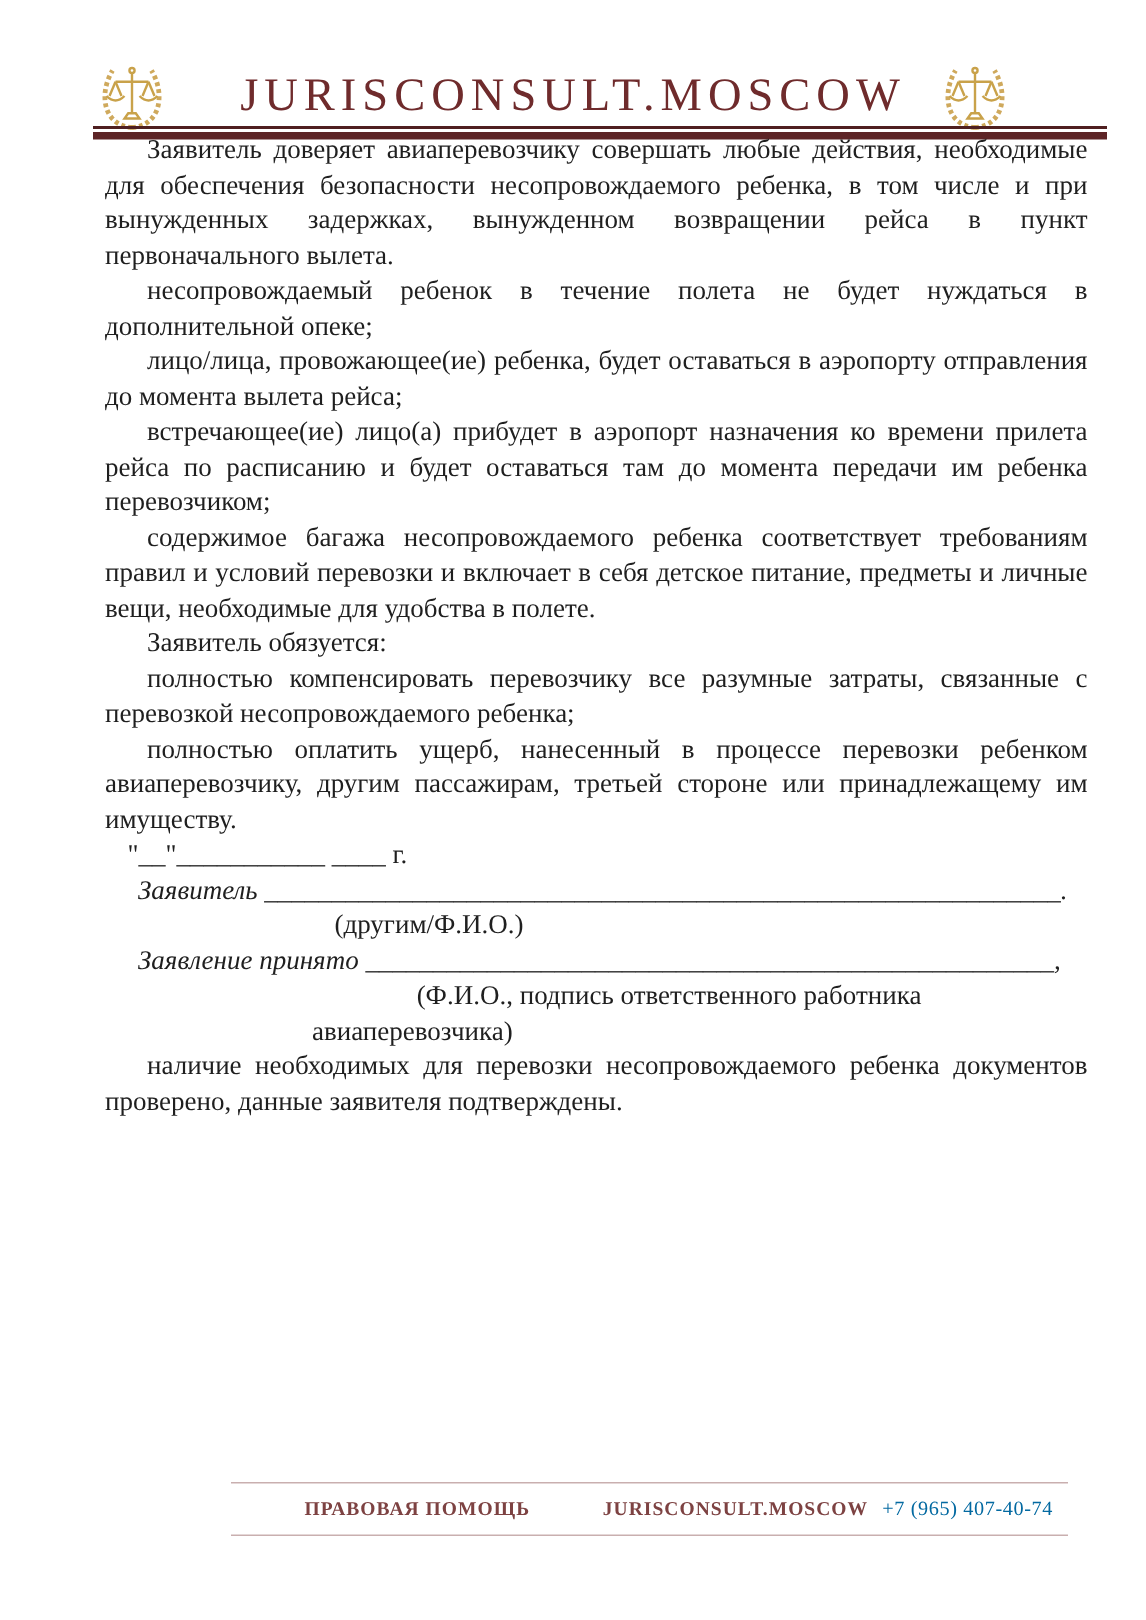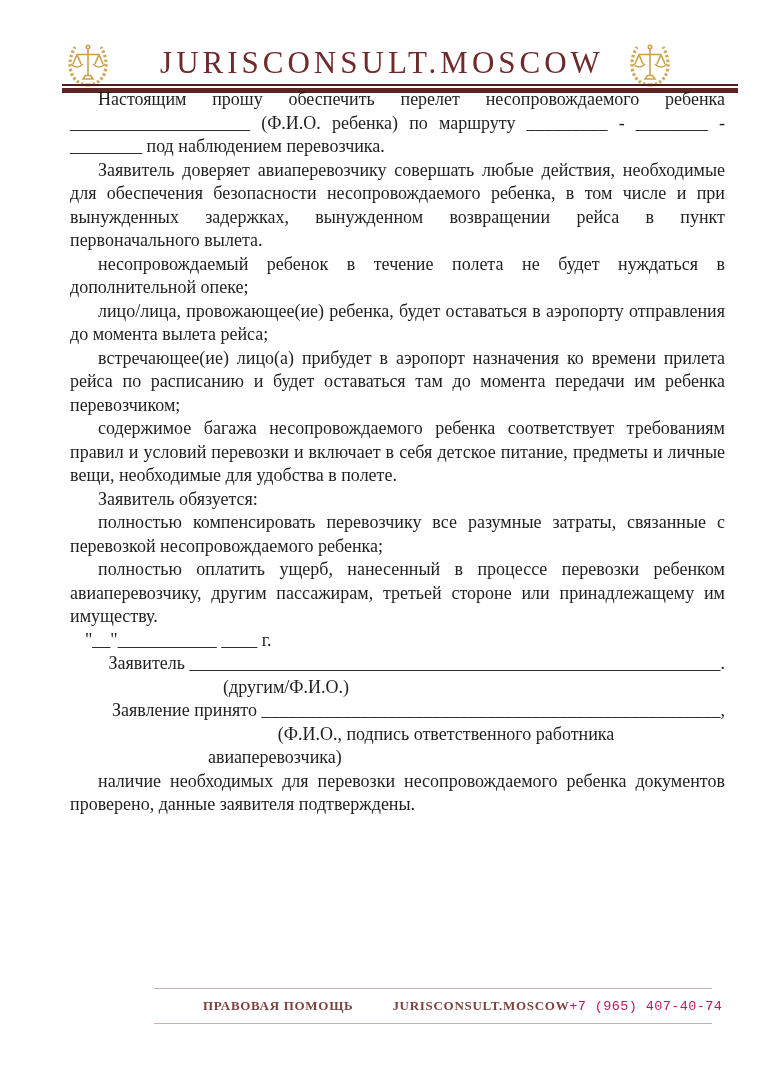--- a/index.html
+++ b/index.html
@@ -22,36 +22,36 @@
   .header-rule .gapline{height:2px;background:transparent;}
   .header-rule .thick{height:5px;background:#5d2426;}
   
   .doc-body{
     position:absolute;left:70px;top:88px;width:655px;
     font-size:18px;line-height:23.5px;text-align:justify;
   }
   .doc-body p{margin:0;}
   .para{text-indent:28px;}
   .date-line{margin-top:23.5px;text-indent:15px;text-align:left;}
-  .sig-line{margin-top:23.5px;text-indent:22px;text-align:right;white-space:nowrap;}
+  .sig-line{margin-top:23.5px;text-indent:22px;text-align:left;white-space:nowrap;font-style:italic;}
   .caption{text-align:left;padding-left:153px;}
   .caption-a{text-align:center;padding-left:97px;}
   .caption-b{text-align:left;padding-left:138px;}
   .closing{margin-top:23.5px;text-indent:28px;}
   
   .footer{
     position:absolute;left:154px;top:988px;width:558px;height:36px;
     border-top:1px solid #c9afaf;border-bottom:1px solid #c9afaf;
     display:flex;align-items:center;justify-content:space-between;
     padding:0 10px;box-sizing:border-box;
   }
   .footer-left,.footer-center{
     color:#7d4242;font-weight:bold;font-size:13px;letter-spacing:.7px;white-space:nowrap;margin-left:39px;
   }
-  .footer-right{color:#be185d;font-size:13.5px;letter-spacing:.4px;white-space:nowrap;font-family:Liberation Mono, monospace;}
+  .footer-right{color:#0369a1;font-size:13.5px;letter-spacing:.4px;white-space:nowrap;}
 </style>
 </head>
 <body>
 
 <div class="logo logo-left">
   <svg width="52" height="50" viewBox="0 0 52 50">
     <path d="M26 46 C 8 45, 3 25, 13 8" fill="none" stroke="#cfa95c" stroke-width="3.2" stroke-dasharray="2.6 2.1"></path>
     <path d="M26 46 C 44 45, 49 25, 39 8" fill="none" stroke="#cfa95c" stroke-width="3.2" stroke-dasharray="2.6 2.1"></path>
     <g stroke="#c9a24a" fill="none" stroke-width="1.6">
       <circle cx="26" cy="8" r="1.7"></circle>
@@ -91,21 +91,20 @@
 
 <div class="header-rule">
   <div class="thin"></div>
     <div class="gapline"></div>
     <div class="thick"></div>
 </div>
 
 <div class="doc-body">
 
   <div>
-      <p class="para">Настоящим прошу обеспечить перелет несопровождаемого ребенка ____________________ (Ф.И.О. ребенка) по маршруту _________ - ________ - ________ под наблюдением перевозчика.</p>
       <p class="para">Заявитель доверяет авиаперевозчику совершать любые действия, необходимые для обеспечения безопасности несопровождаемого ребенка, в том числе и при вынужденных задержках, вынужденном возвращении рейса в пункт первоначального вылета.</p>
       <p class="para">несопровождаемый ребенок в течение полета не будет нуждаться в дополнительной опеке;</p>
       <p class="para">лицо/лица, провожающее(ие) ребенка, будет оставаться в аэропорту отправления до момента вылета рейса;</p>
       <p class="para">встречающее(ие) лицо(а) прибудет в аэропорт назначения ко времени прилета рейса по расписанию и будет оставаться там до момента передачи им ребенка перевозчиком;</p>
       <p class="para">содержимое багажа несопровождаемого ребенка соответствует требованиям правил и условий перевозки и включает в себя детское питание, предметы и личные вещи, необходимые для удобства в полете.</p>
       <p class="para">Заявитель обязуется:</p>
       <p class="para">полностью компенсировать перевозчику все разумные затраты, связанные с перевозкой несопровождаемого ребенка;</p>
       <p class="para">полностью оплатить ущерб, нанесенный в процессе перевозки ребенком авиаперевозчику, другим пассажирам, третьей стороне или принадлежащему им имуществу.</p>
     </div>
 

